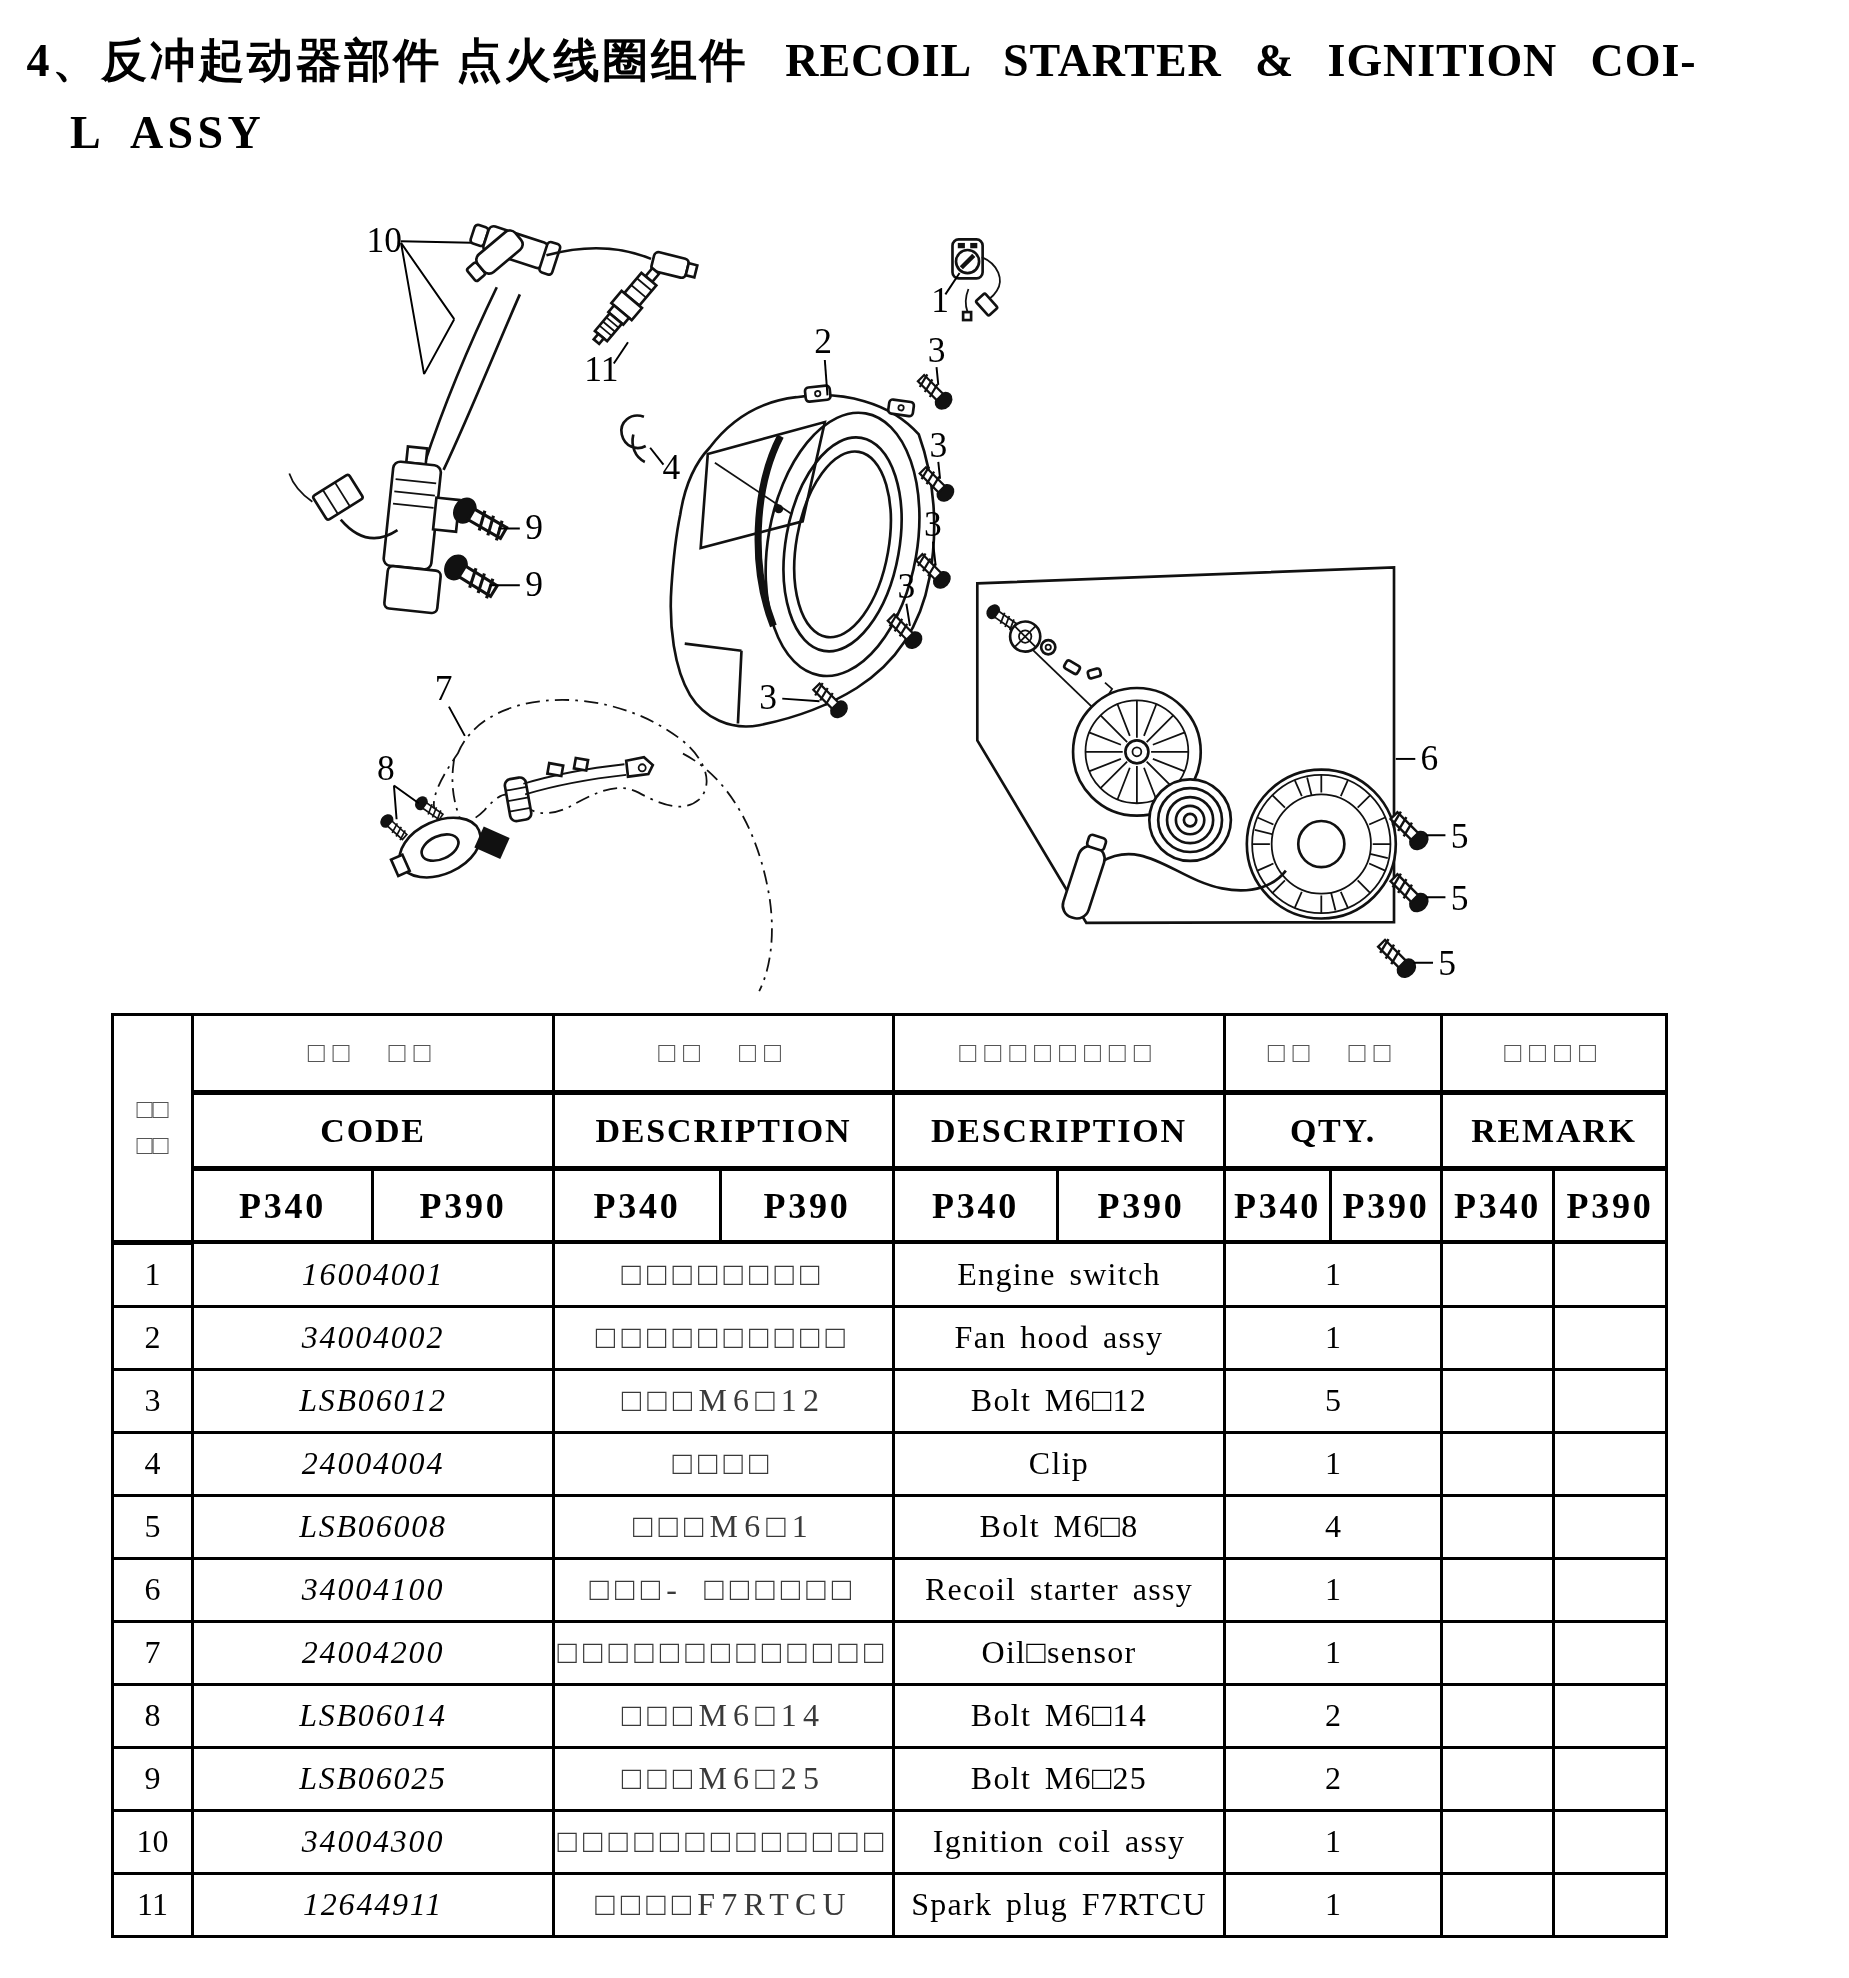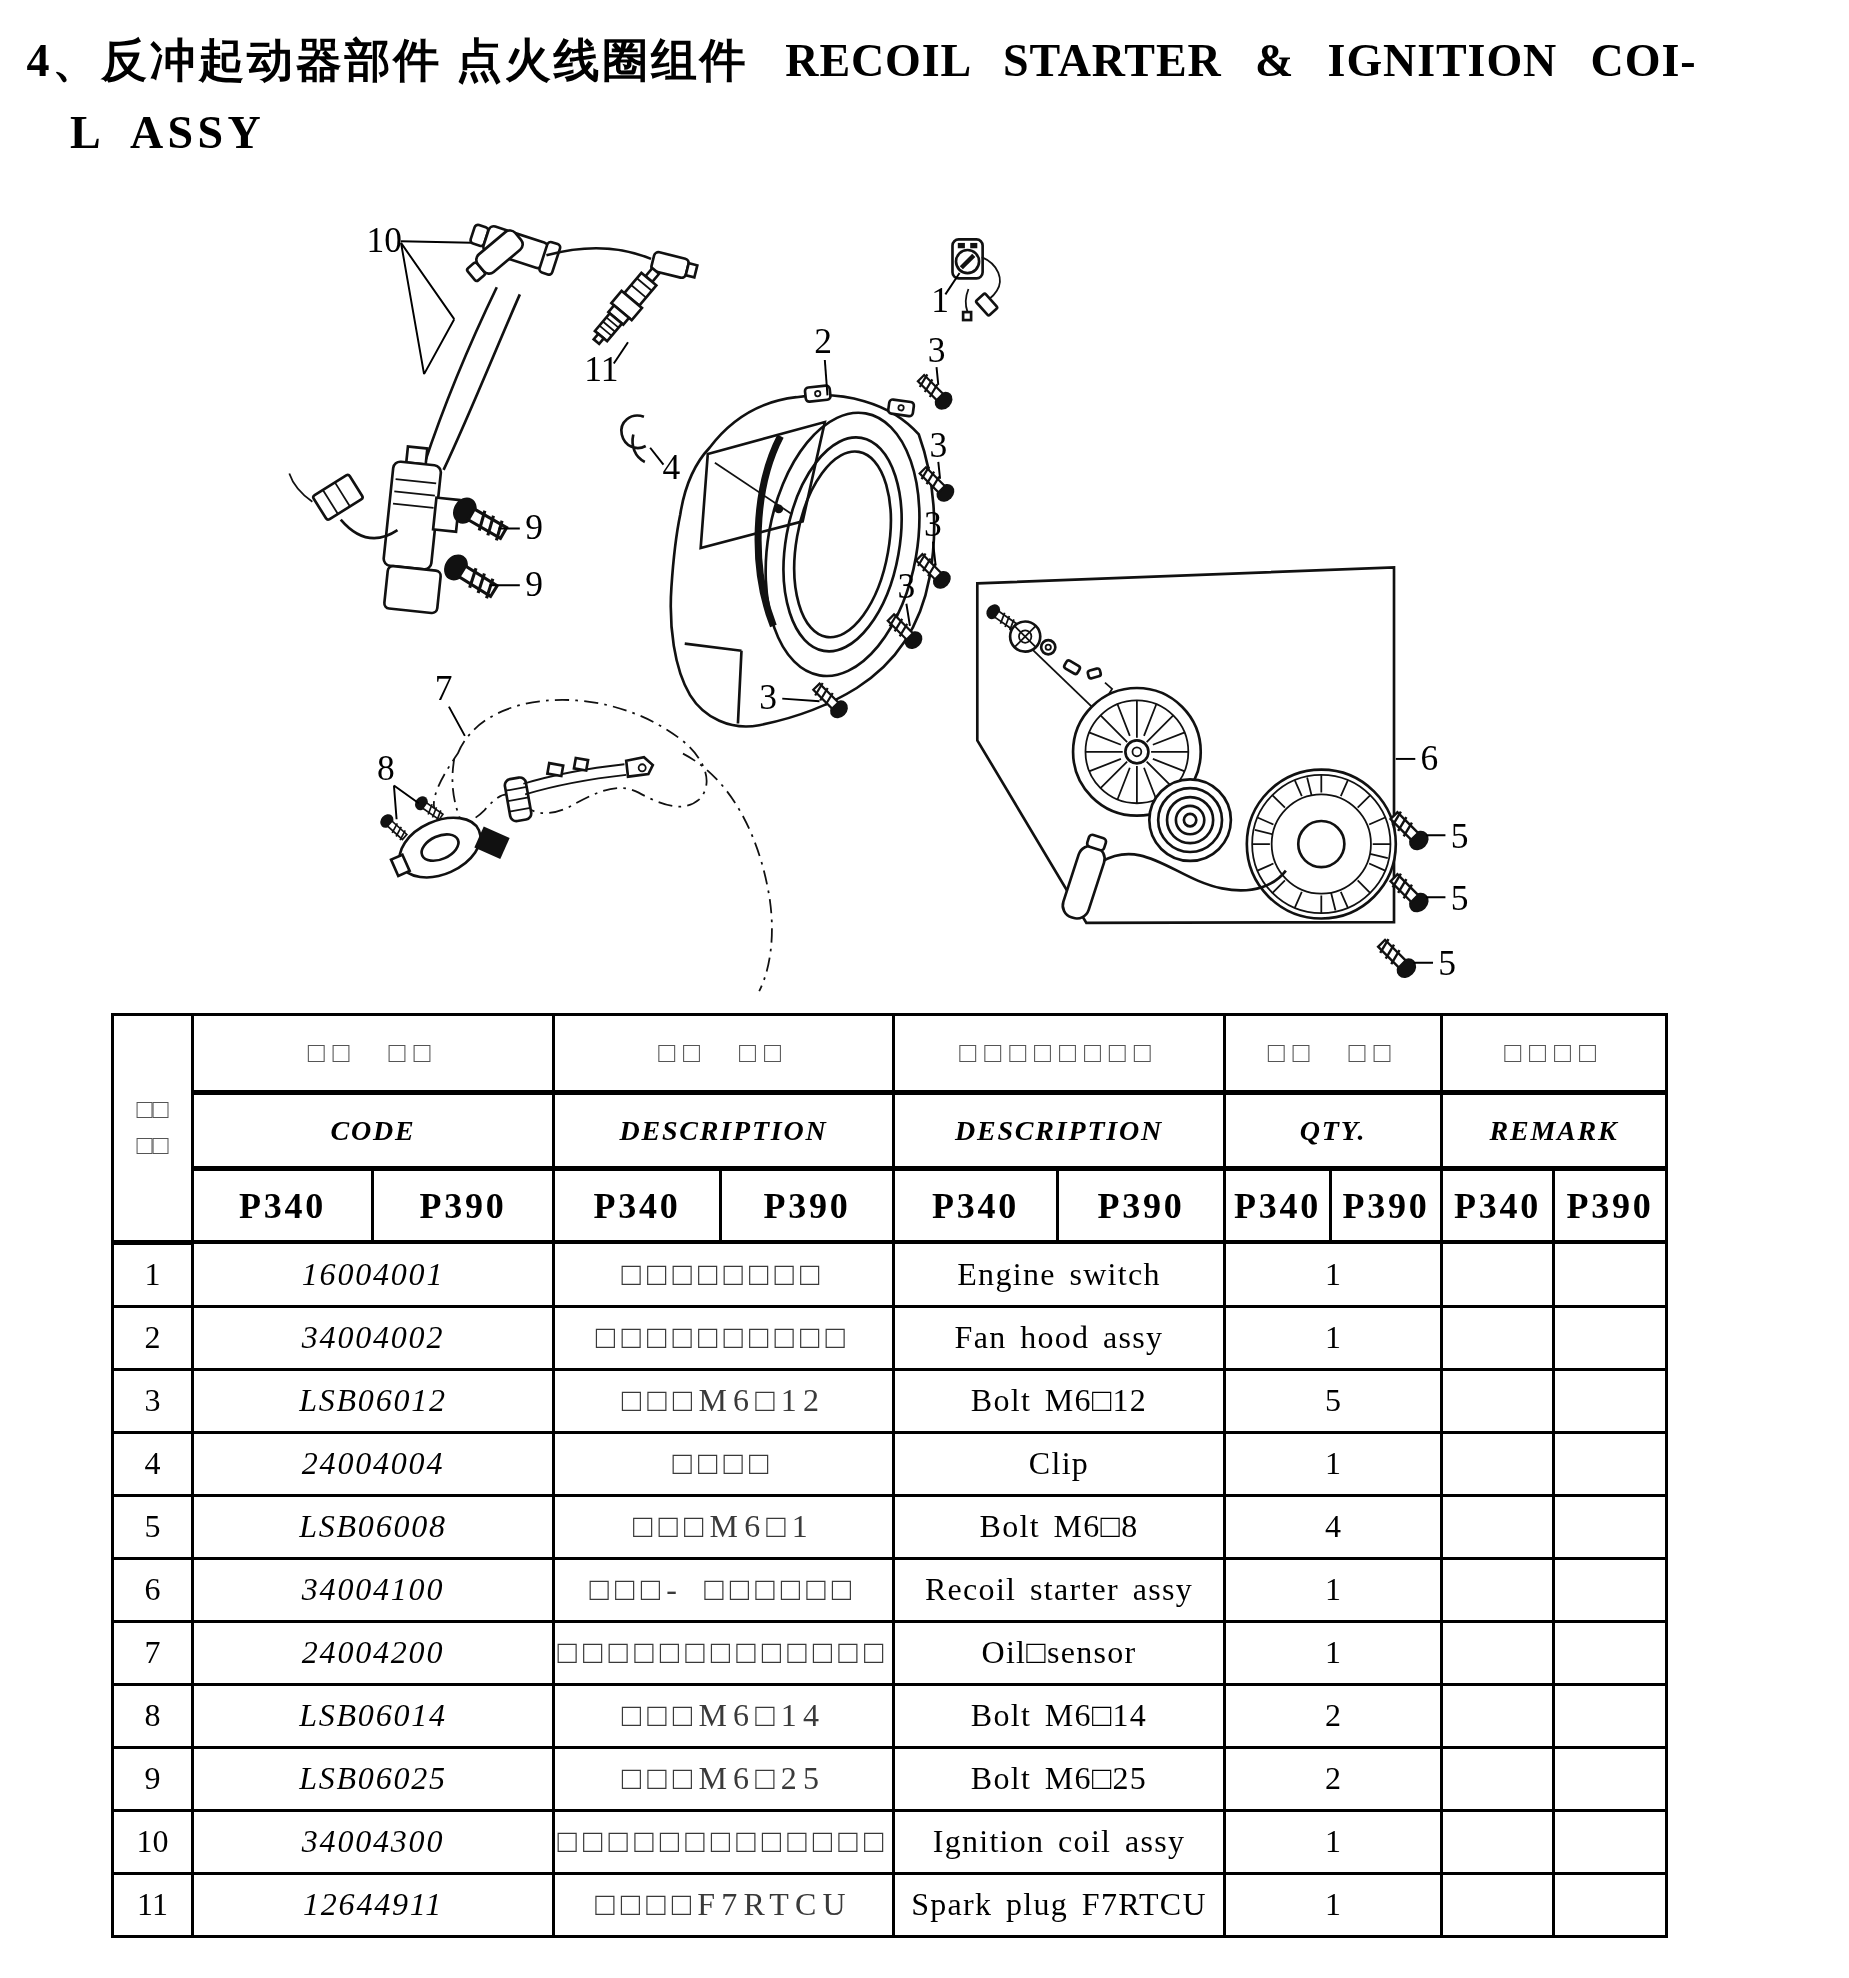--- a/index.html
+++ b/index.html
@@ -13,21 +13,21 @@
   svg.diagram{position:absolute;left:0;top:0;width:1850px;height:1978px;}
   svg .ln{stroke:#111;fill:none;stroke-width:3;}
   svg .ln2{stroke:#111;fill:none;stroke-width:2;}
   svg .lnw{stroke:#111;fill:#fff;stroke-width:3;}
   svg .lead{stroke:#000;stroke-width:2.2;fill:none;}
   svg text.call{font-family:"Liberation Serif",serif;font-size:40px;fill:#000;}
   
   table.parts{border-collapse:collapse;table-layout:fixed;position:absolute;left:111px;top:1013px;width:1553px;background:transparent;}
   table.parts td{border:3.5px solid #000;text-align:center;vertical-align:middle;padding:0;overflow:visible;}
   tr.h1 td{height:74px;border-bottom-width:5.3px;}
-  tr.h2 td{height:71px;font-weight:bold;font-size:28px;letter-spacing:1.8px;border-bottom-width:5.3px;font-style:italic;}
+  tr.h2 td{height:71px;font-weight:bold;font-size:34px;letter-spacing:1.8px;border-bottom-width:5.3px;}
   tr.h3 td{height:69px;font-weight:bold;font-size:36px;letter-spacing:2.7px;border-bottom-width:4.4px;}
   tr.dr td{height:60px;font-size:32px;}
   td.seq{font-size:26.6px;color:#555;line-height:1.35;}
   td.hzh{font-size:28px;color:#555;letter-spacing:8px;word-spacing:16px;white-space:nowrap;}
   td.no{font-size:32px;}
   td.code{letter-spacing:1.8px;font-style:italic;}
   td.dzh{text-align:left;padding-left:12.4px;color:#3a3a3a;letter-spacing:6.2px;word-spacing:7px;white-space:nowrap;}
   td.den{text-align:left;padding-left:8.9px;letter-spacing:1.3px;word-spacing:4.4px;white-space:nowrap;}
 </style>
 </head>

